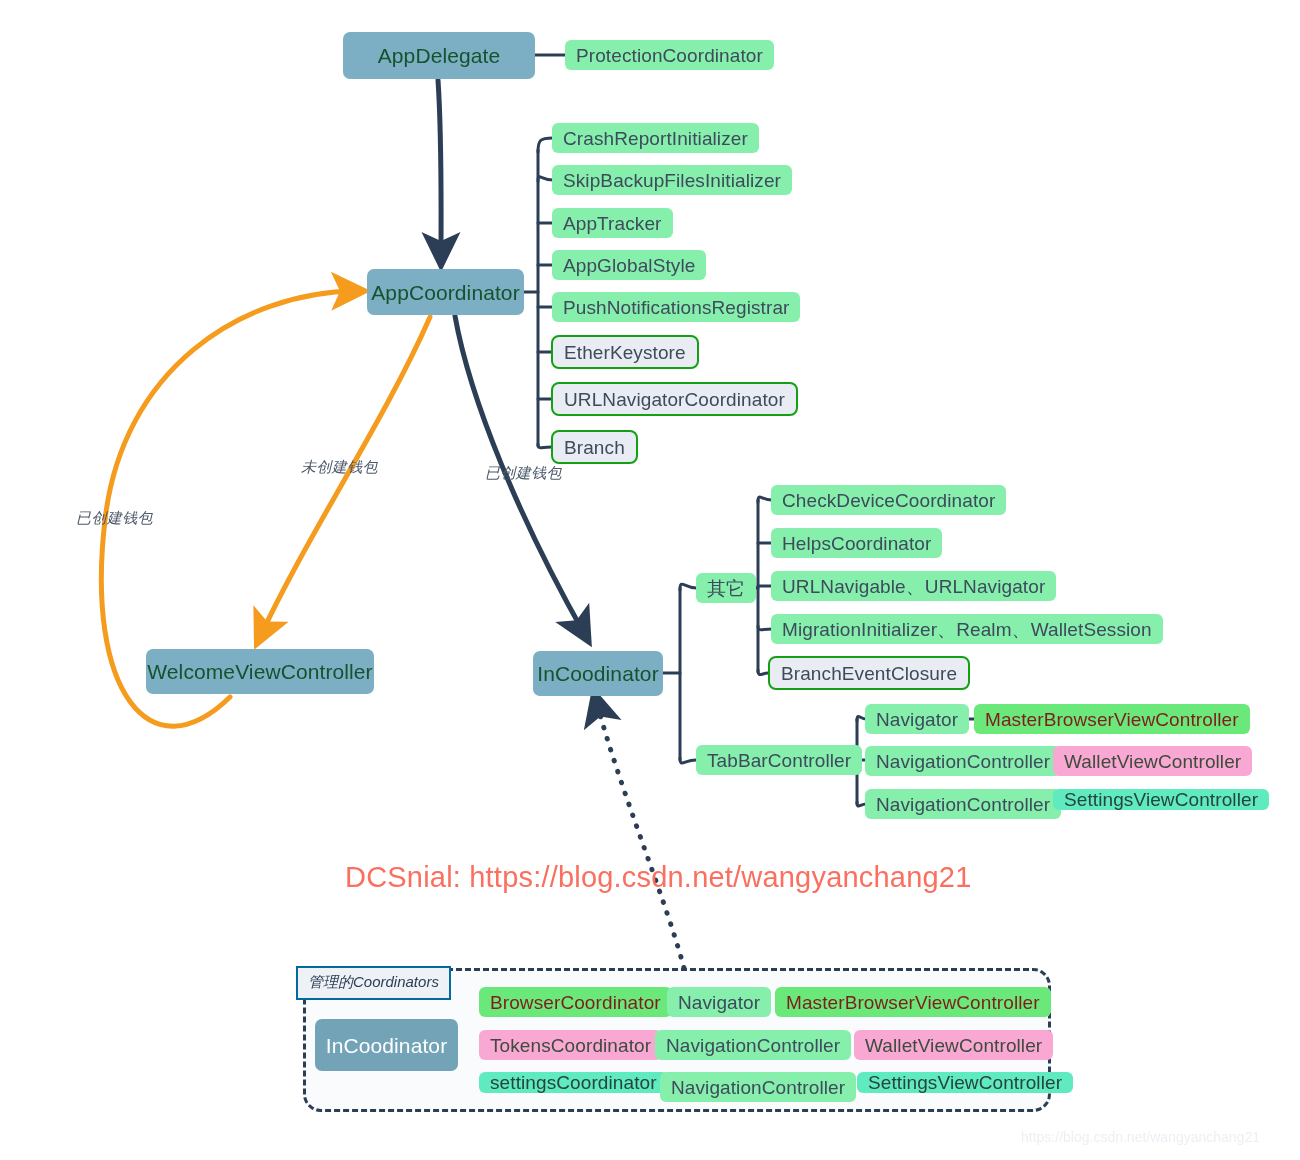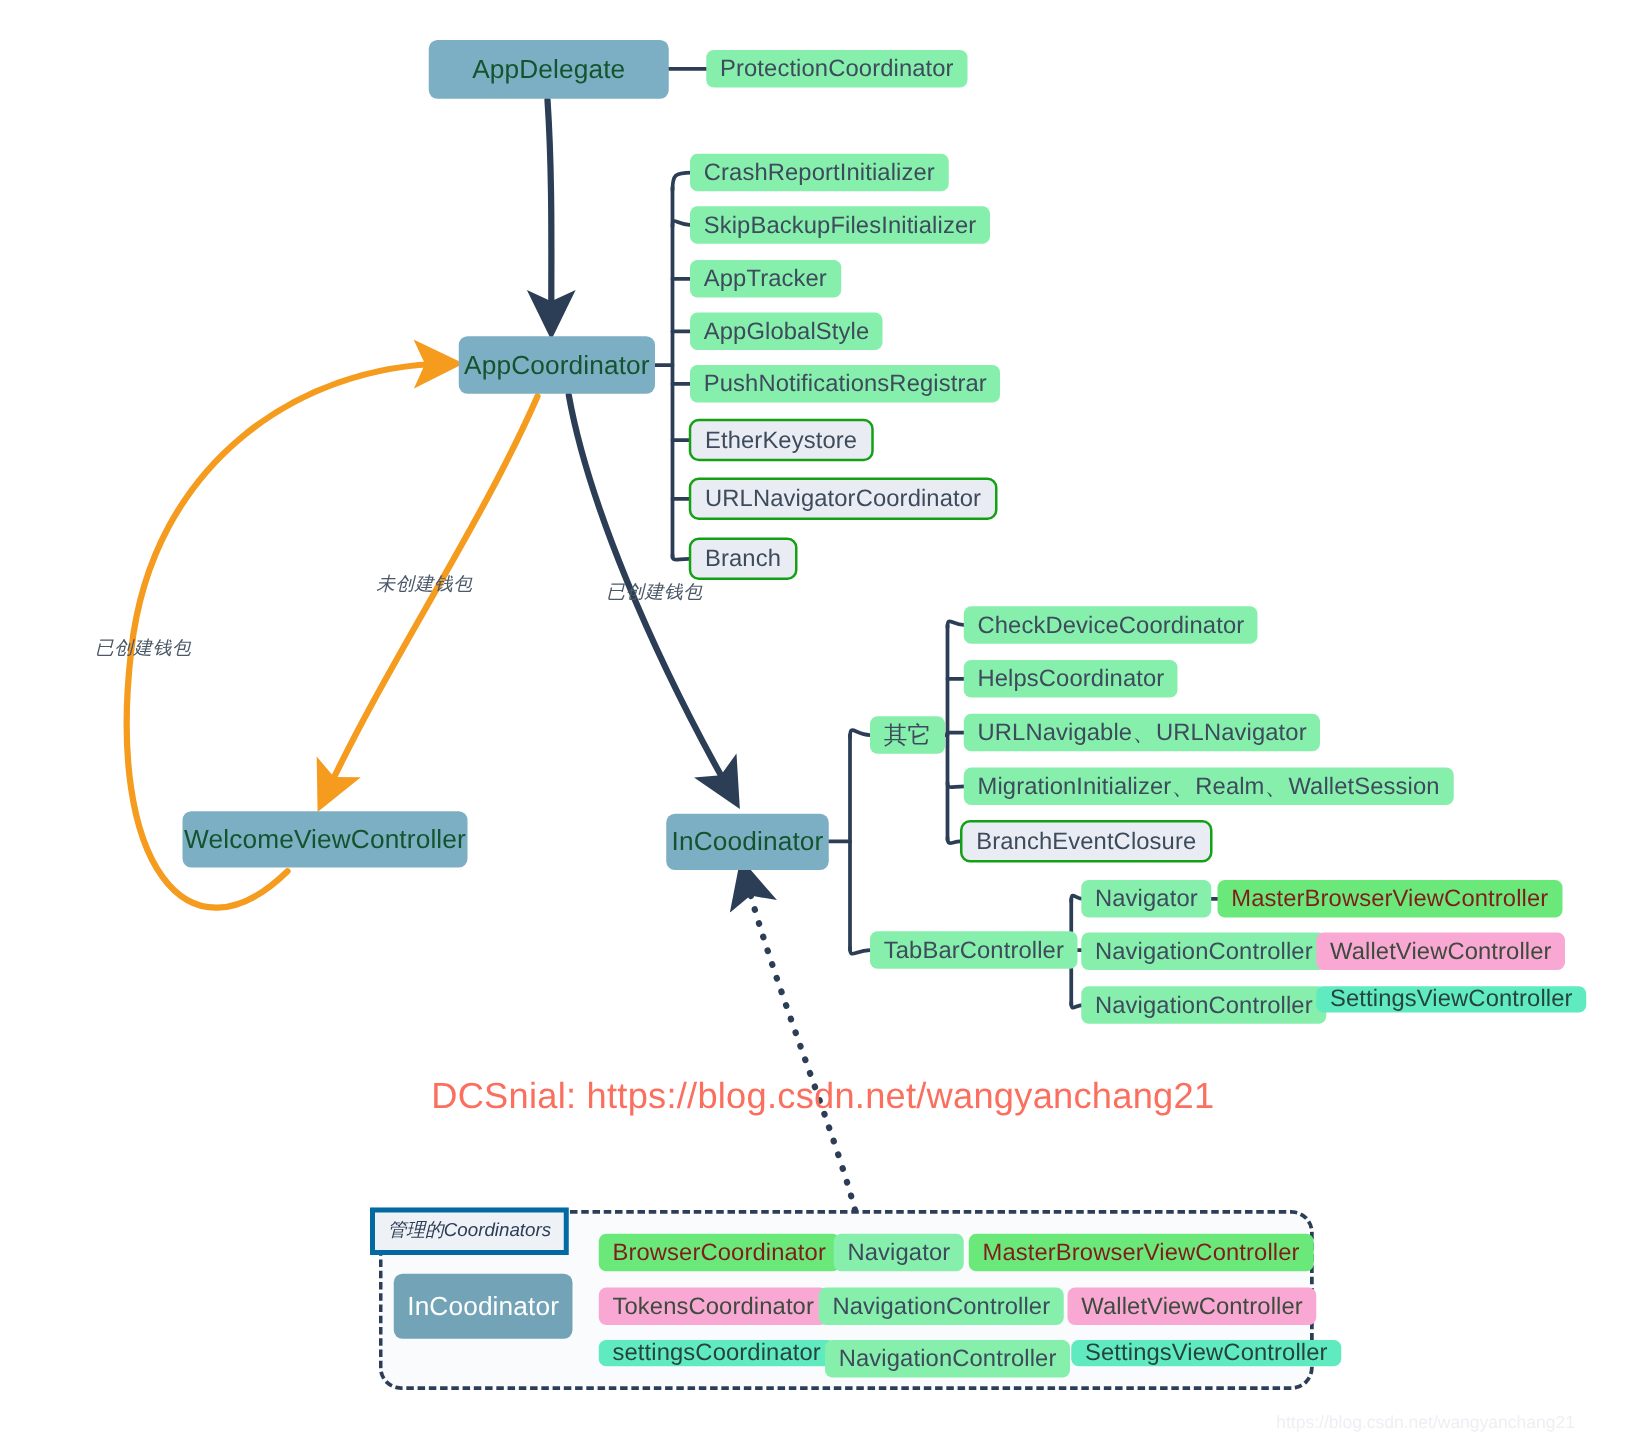--- a/index.html
+++ b/index.html
@@ -110,21 +110,21 @@
     border: 3px dashed #2c3e56;
     border-radius: 18px;
     background: #fafbfd;
     box-sizing: border-box;
   }
   #group-title {
     position: absolute;
     left: 296px;
     top: 966px;
     background: #eef1f6;
-    border: 4px solid #0369a1;
+    border: 2px solid #0369a1;
     color: #2c3e56;
     font-style: italic;
     font-size: 15px;
     padding: 5px 10px 6px 10px;
     box-sizing: border-box;
     white-space: nowrap;
   }
   #watermark-main {
     position: absolute;
     left: 345px;

